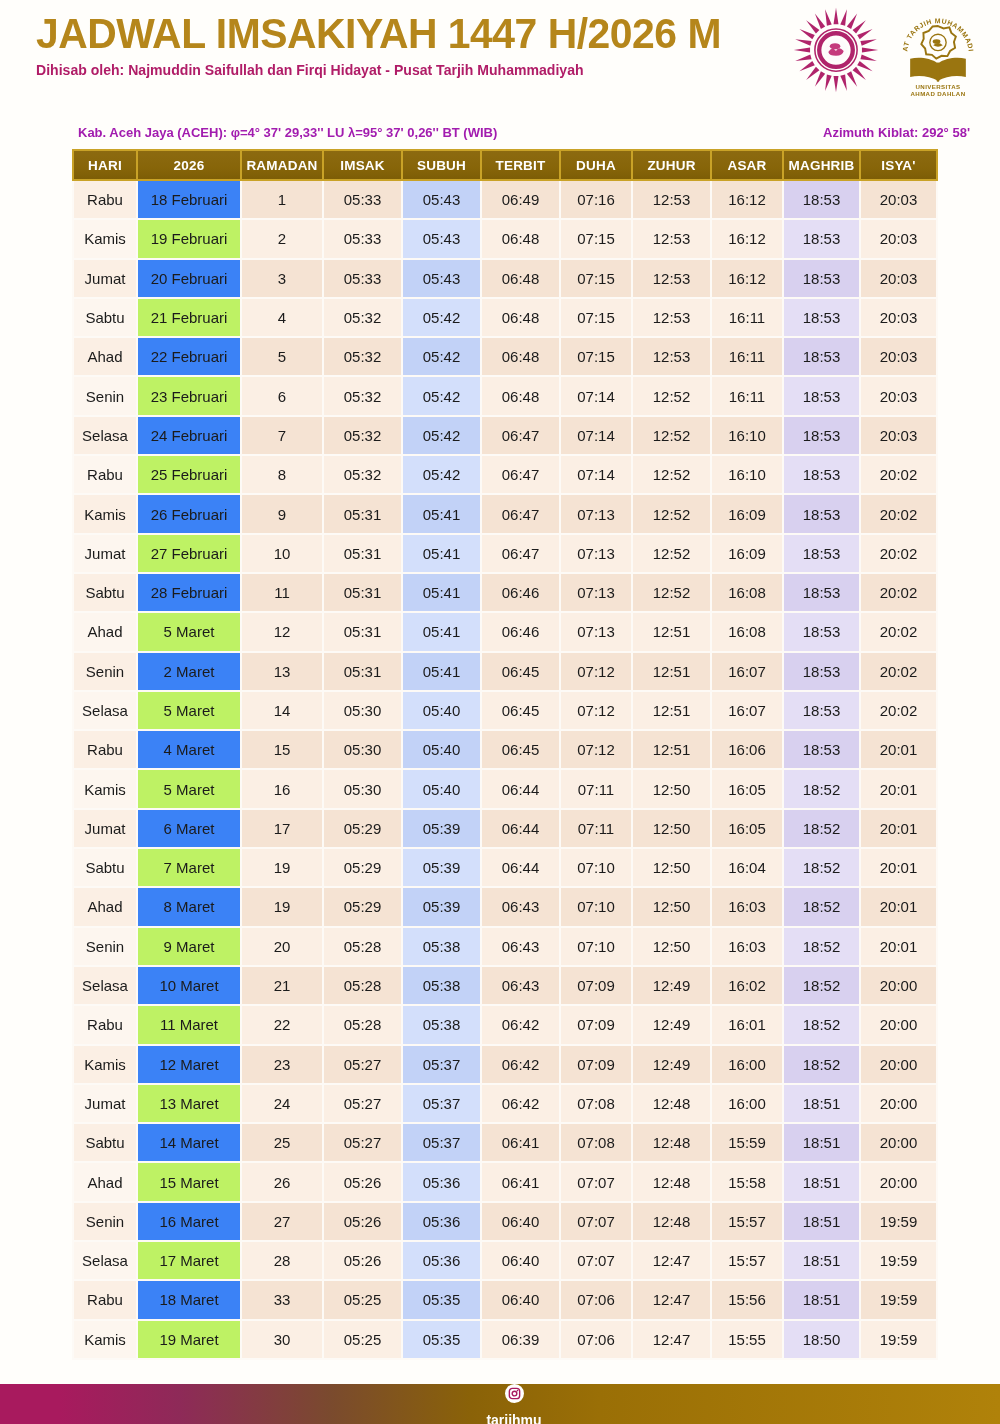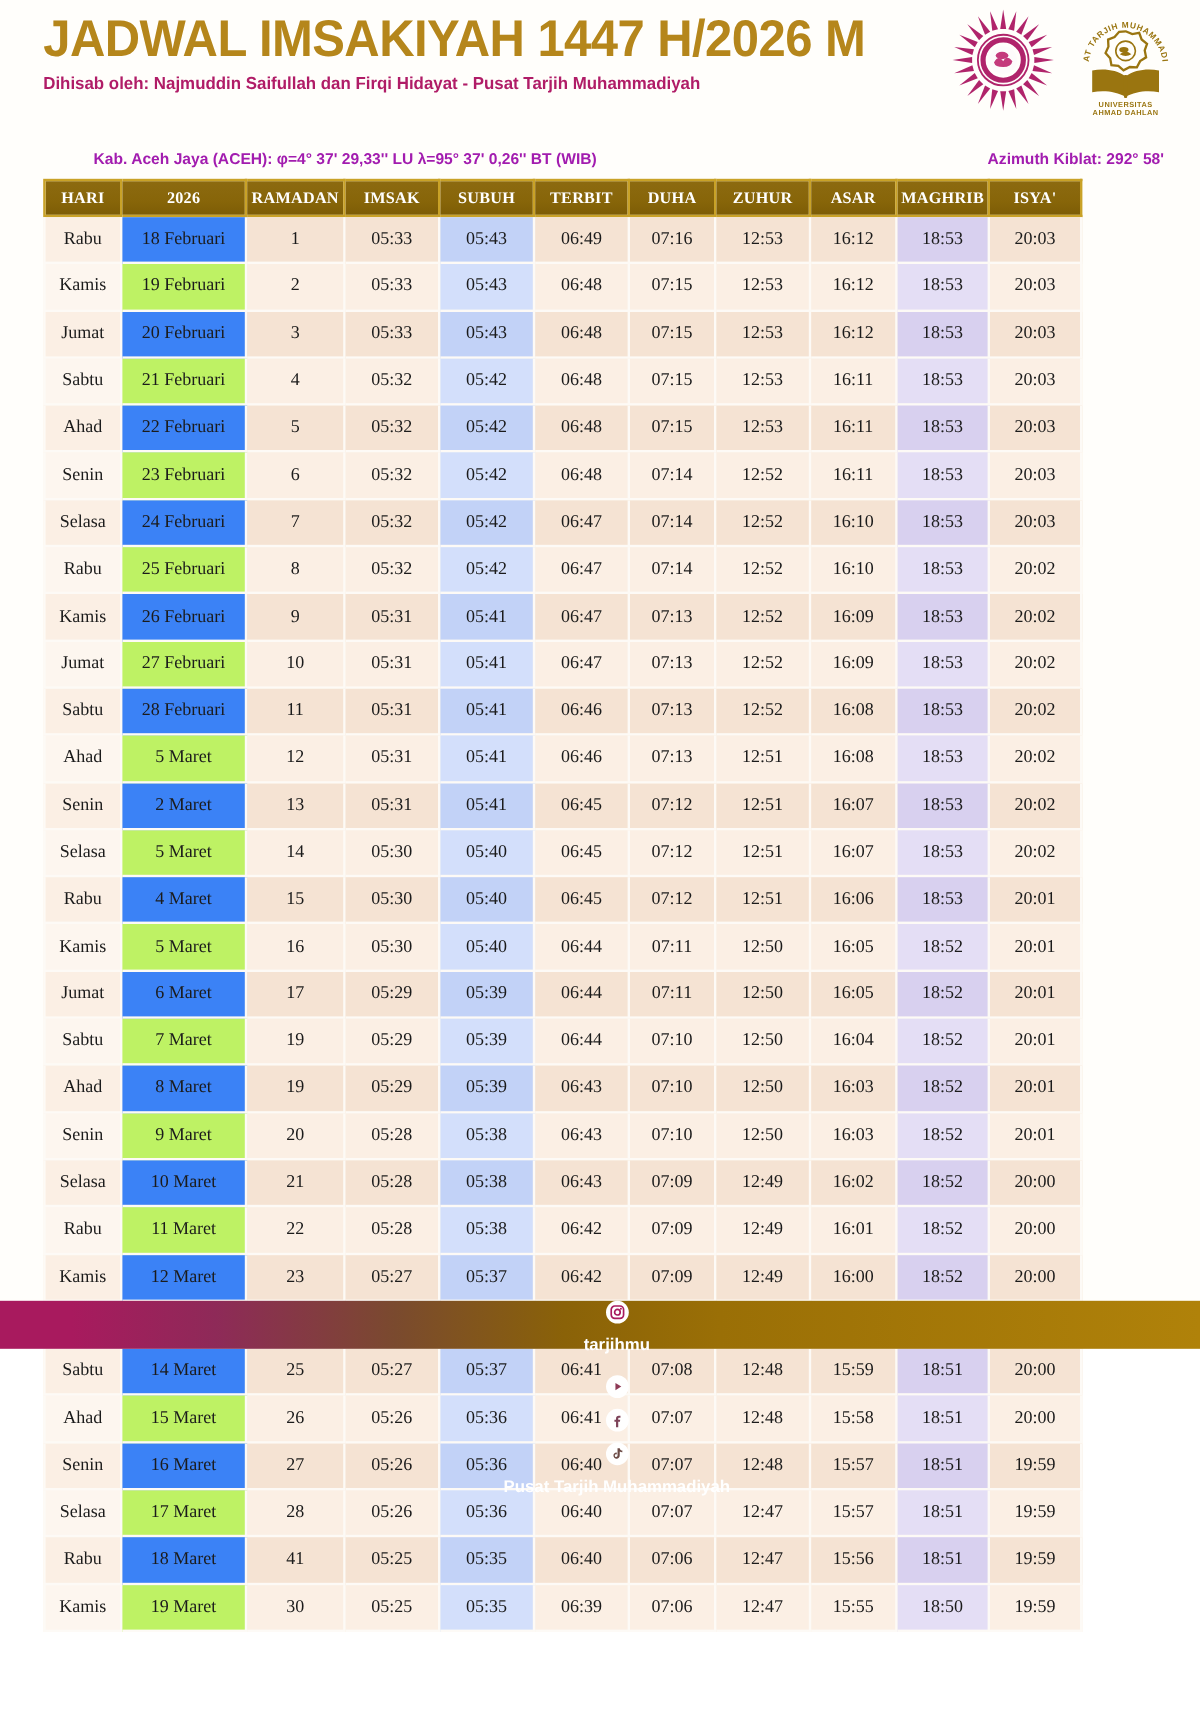--- a/index.html
+++ b/index.html
@@ -2,21 +2,21 @@
 <html><head>
 <meta charset="utf-8">
 <style>
   * { box-sizing: border-box; margin: 0; padding: 0; }
   html, body {
     width: 1000px; height: 1424px;
     background: #ffffff;
     font-family: "Liberation Sans", sans-serif;
     overflow: hidden;
   }
-  .page { position: relative; width: 1000px; height: 1124px; background: #fffefb; }
+  .page { position: relative; width: 1000px; height: 1424px; background: #fffefb; }
 
   
   .header { position: relative; height: 105px; padding: 8px 0 0 36px; }
   .title {
     font-size: 43px; line-height: 50px;
     font-weight: 700; font-stretch: condensed;
     letter-spacing: -0.5px;
     color: #b5861b;
     font-family: "Liberation Sans Narrow", "Liberation Sans", sans-serif;
     transform: scaleX(0.95); transform-origin: left center;
@@ -43,21 +43,21 @@
   }
   .info-left, .info-right {
     position: absolute; top: 0;
     font-size: 13px; font-weight: 700; color: #a21caf;
     white-space: nowrap;
   }
   .info-left { left: 78px; }
   .info-right { right: 30px; }
 
   
-  .table-wrap { padding: 0 72px 0 36px; font-family: Liberation Serif, serif; }
+  .table-wrap { padding: 0 72px 0 72px; }
   table { width: 856px; border-collapse: separate; border-spacing: 0; table-layout: fixed; }
 
   thead th {
     background: linear-gradient(180deg,#8c6a10 0%, #876509 60%, #7d5d06 100%);
     color: #ffffff;
     font-size: 13.5px;
     font-weight: 700;
     letter-spacing: 0.2px;
     height: 32px;
     text-align: center;
@@ -614,21 +614,21 @@
             <td class="col-terbit">06:40</td>
             <td class="col-duha">07:07</td>
             <td class="col-zuhur">12:47</td>
             <td class="col-asar">15:57</td>
             <td class="col-maghrib">18:51</td>
             <td class="col-isya">19:59</td>
           </tr>
           <tr class="odd">
             <td class="col-hari">Rabu</td>
             <td class="col-tgl">18 Maret</td>
-            <td class="col-ram">41</td>
+            <td class="col-ram">33</td>
             <td class="col-imsak">05:25</td>
             <td class="col-subuh">05:35</td>
             <td class="col-terbit">06:40</td>
             <td class="col-duha">07:06</td>
             <td class="col-zuhur">12:47</td>
             <td class="col-asar">15:56</td>
             <td class="col-maghrib">18:51</td>
             <td class="col-isya">19:59</td>
           </tr>
           <tr class="even">

